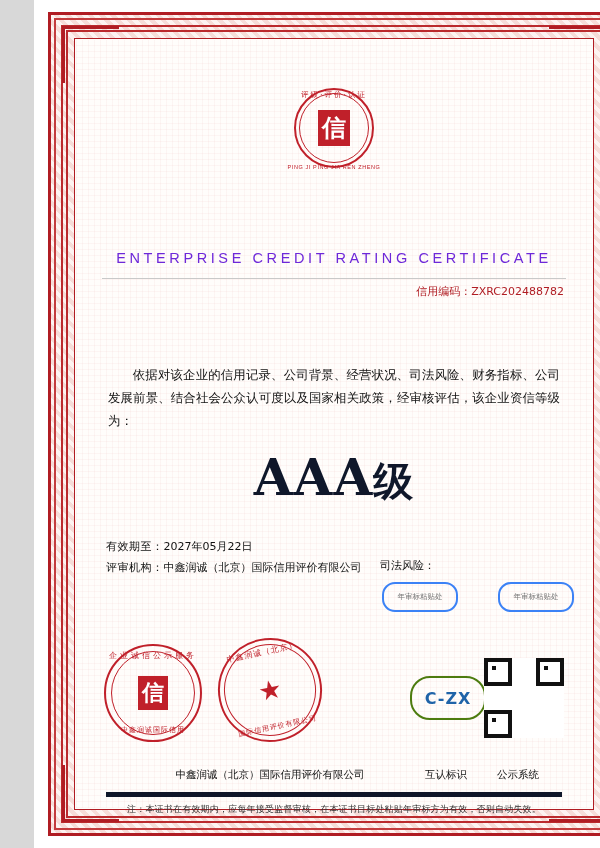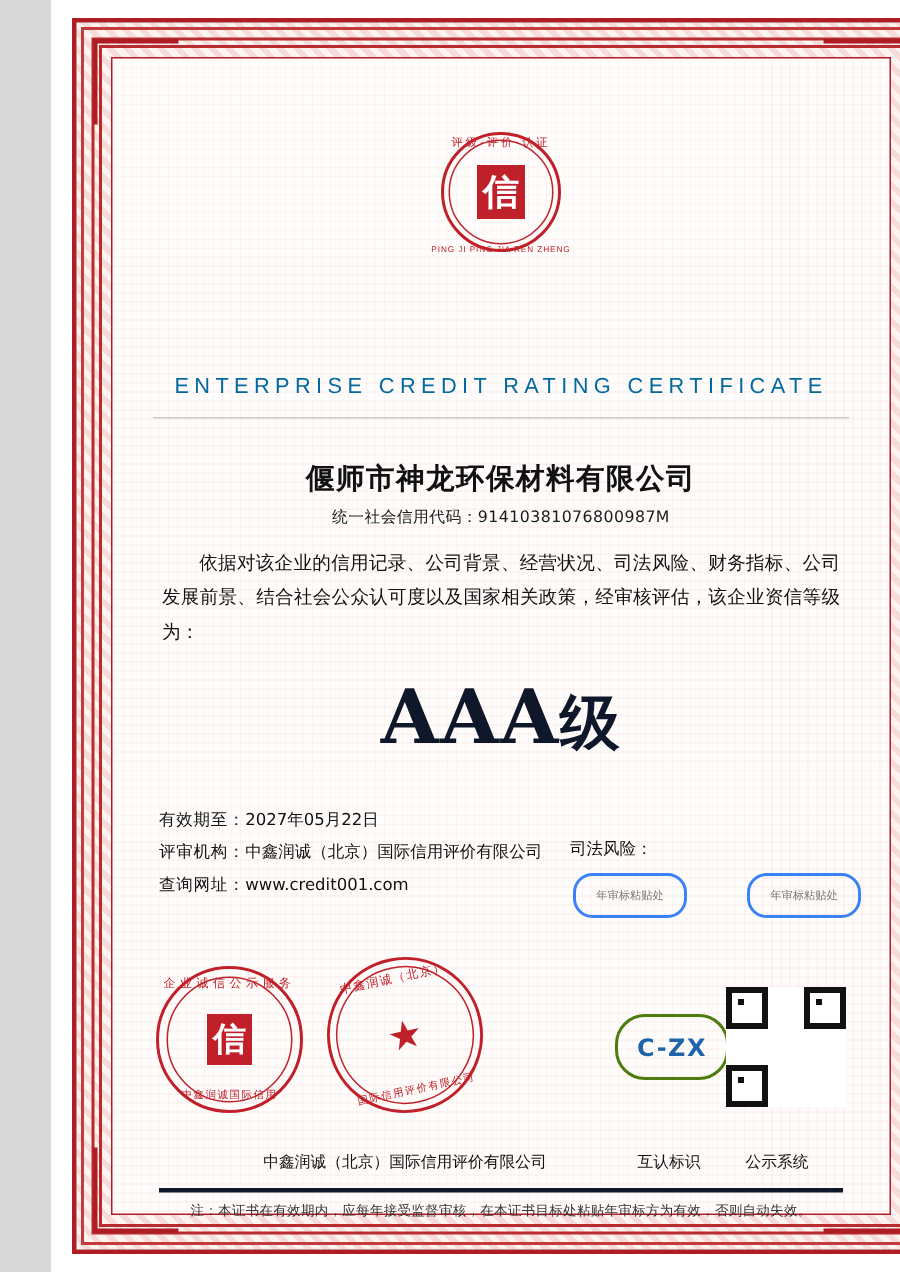--- a/index.html
+++ b/index.html
@@ -101,21 +101,21 @@
     position:absolute;left:0;right:0;top:148px;
     text-align:center;
     font-family:"DejaVu Sans", sans-serif;
     font-size:40px;font-weight:bold;color:#1a1a1a;
     letter-spacing:3px;
     white-space:nowrap;
   }
   .title-en{
     position:absolute;left:0;right:0;top:200px;
     text-align:center;
-    font-size:14.5px;color:#0369a1;letter-spacing:3.6px;
+    font-size:14.5px;color:#6d28d9;letter-spacing:3.6px;
     font-family:"Liberation Sans", sans-serif;
   }
   .rule{
     position:absolute;left:22px;right:22px;top:228px;
     height:1px;background:#c9c9c9;
   }
   .credit-no{
     position:absolute;right:24px;top:234px;
     font-size:11px;color:#b01c23;
     font-family:"DejaVu Sans", sans-serif;
@@ -256,21 +256,21 @@
     font-family:"DejaVu Sans", sans-serif;
     font-size:10.5px;color:#111;text-align:center;
   }
   .cap1{left:60px;top:700px;width:260px;}
   .cap2{left:60px;top:718px;width:260px;}
   .cap3{left:320px;top:718px;width:92px;}
   .cap4{right:24px;top:718px;width:92px;}
 
   .note{
     position:absolute;left:26px;right:26px;top:742px;
-    border-top:3px solid #0f172a;
+    border-top:5px solid #0f172a;
     padding-top:6px;
     font-family:"DejaVu Sans", sans-serif;
     font-size:9px;color:#333;letter-spacing:.2px;
     text-align:center;
   }
 </style>
 </head>
 <body>
 
 <div class="page">
@@ -291,42 +291,38 @@
       <div class="ring"></div>
       <div class="ring2"></div>
       <div class="toptext">评级·评价·认证</div>
       <div class="sqbox">信</div>
       <div class="pinyin">PING JI PING JIA REN ZHENG</div>
     </div>
 
     <div class="title-en">ENTERPRISE CREDIT RATING CERTIFICATE</div>
     <div class="rule"></div>
 
-
-    <div class="company">偃师市神龙环保材料有限公司</div>
-
-    <div class="uscc">
-      <span>统一社会信用代码：</span><span>91410381076800987M</span>
-    </div>
+    <div class="credit-no">
+      <span>信用编码：</span><span>ZXRC202488782</span>
+    </div>
+
+
 
     <div class="para">依据对该企业的信用记录、公司背景、经营状况、司法风险、财务指标、公司发展前景、结合社会公众认可度以及国家相关政策，经审核评估，该企业资信等级为：</div>
 
     <div class="grade">
       <span>AAA</span><span class="suffix">级</span>
     </div>
 
     <div class="info">
       <div class="row">
         <span class="lbl">有效期至：</span><span>2027年05月22日</span>
       </div>
       <div class="row">
         <span class="lbl">评审机构：</span><span>中鑫润诚（北京）国际信用评价有限公司</span>
-      </div>
-      <div class="row">
-        <span class="lbl">查询网址：</span><span>www.credit001.com</span>
       </div>
     </div>
 
     <div class="review">司法风险：</div>
     <div class="stamp-slots">
       <div class="slot">年审标粘贴处</div>
       <div class="slot">年审标粘贴处</div>
     </div>
 
     <div class="bottom">

